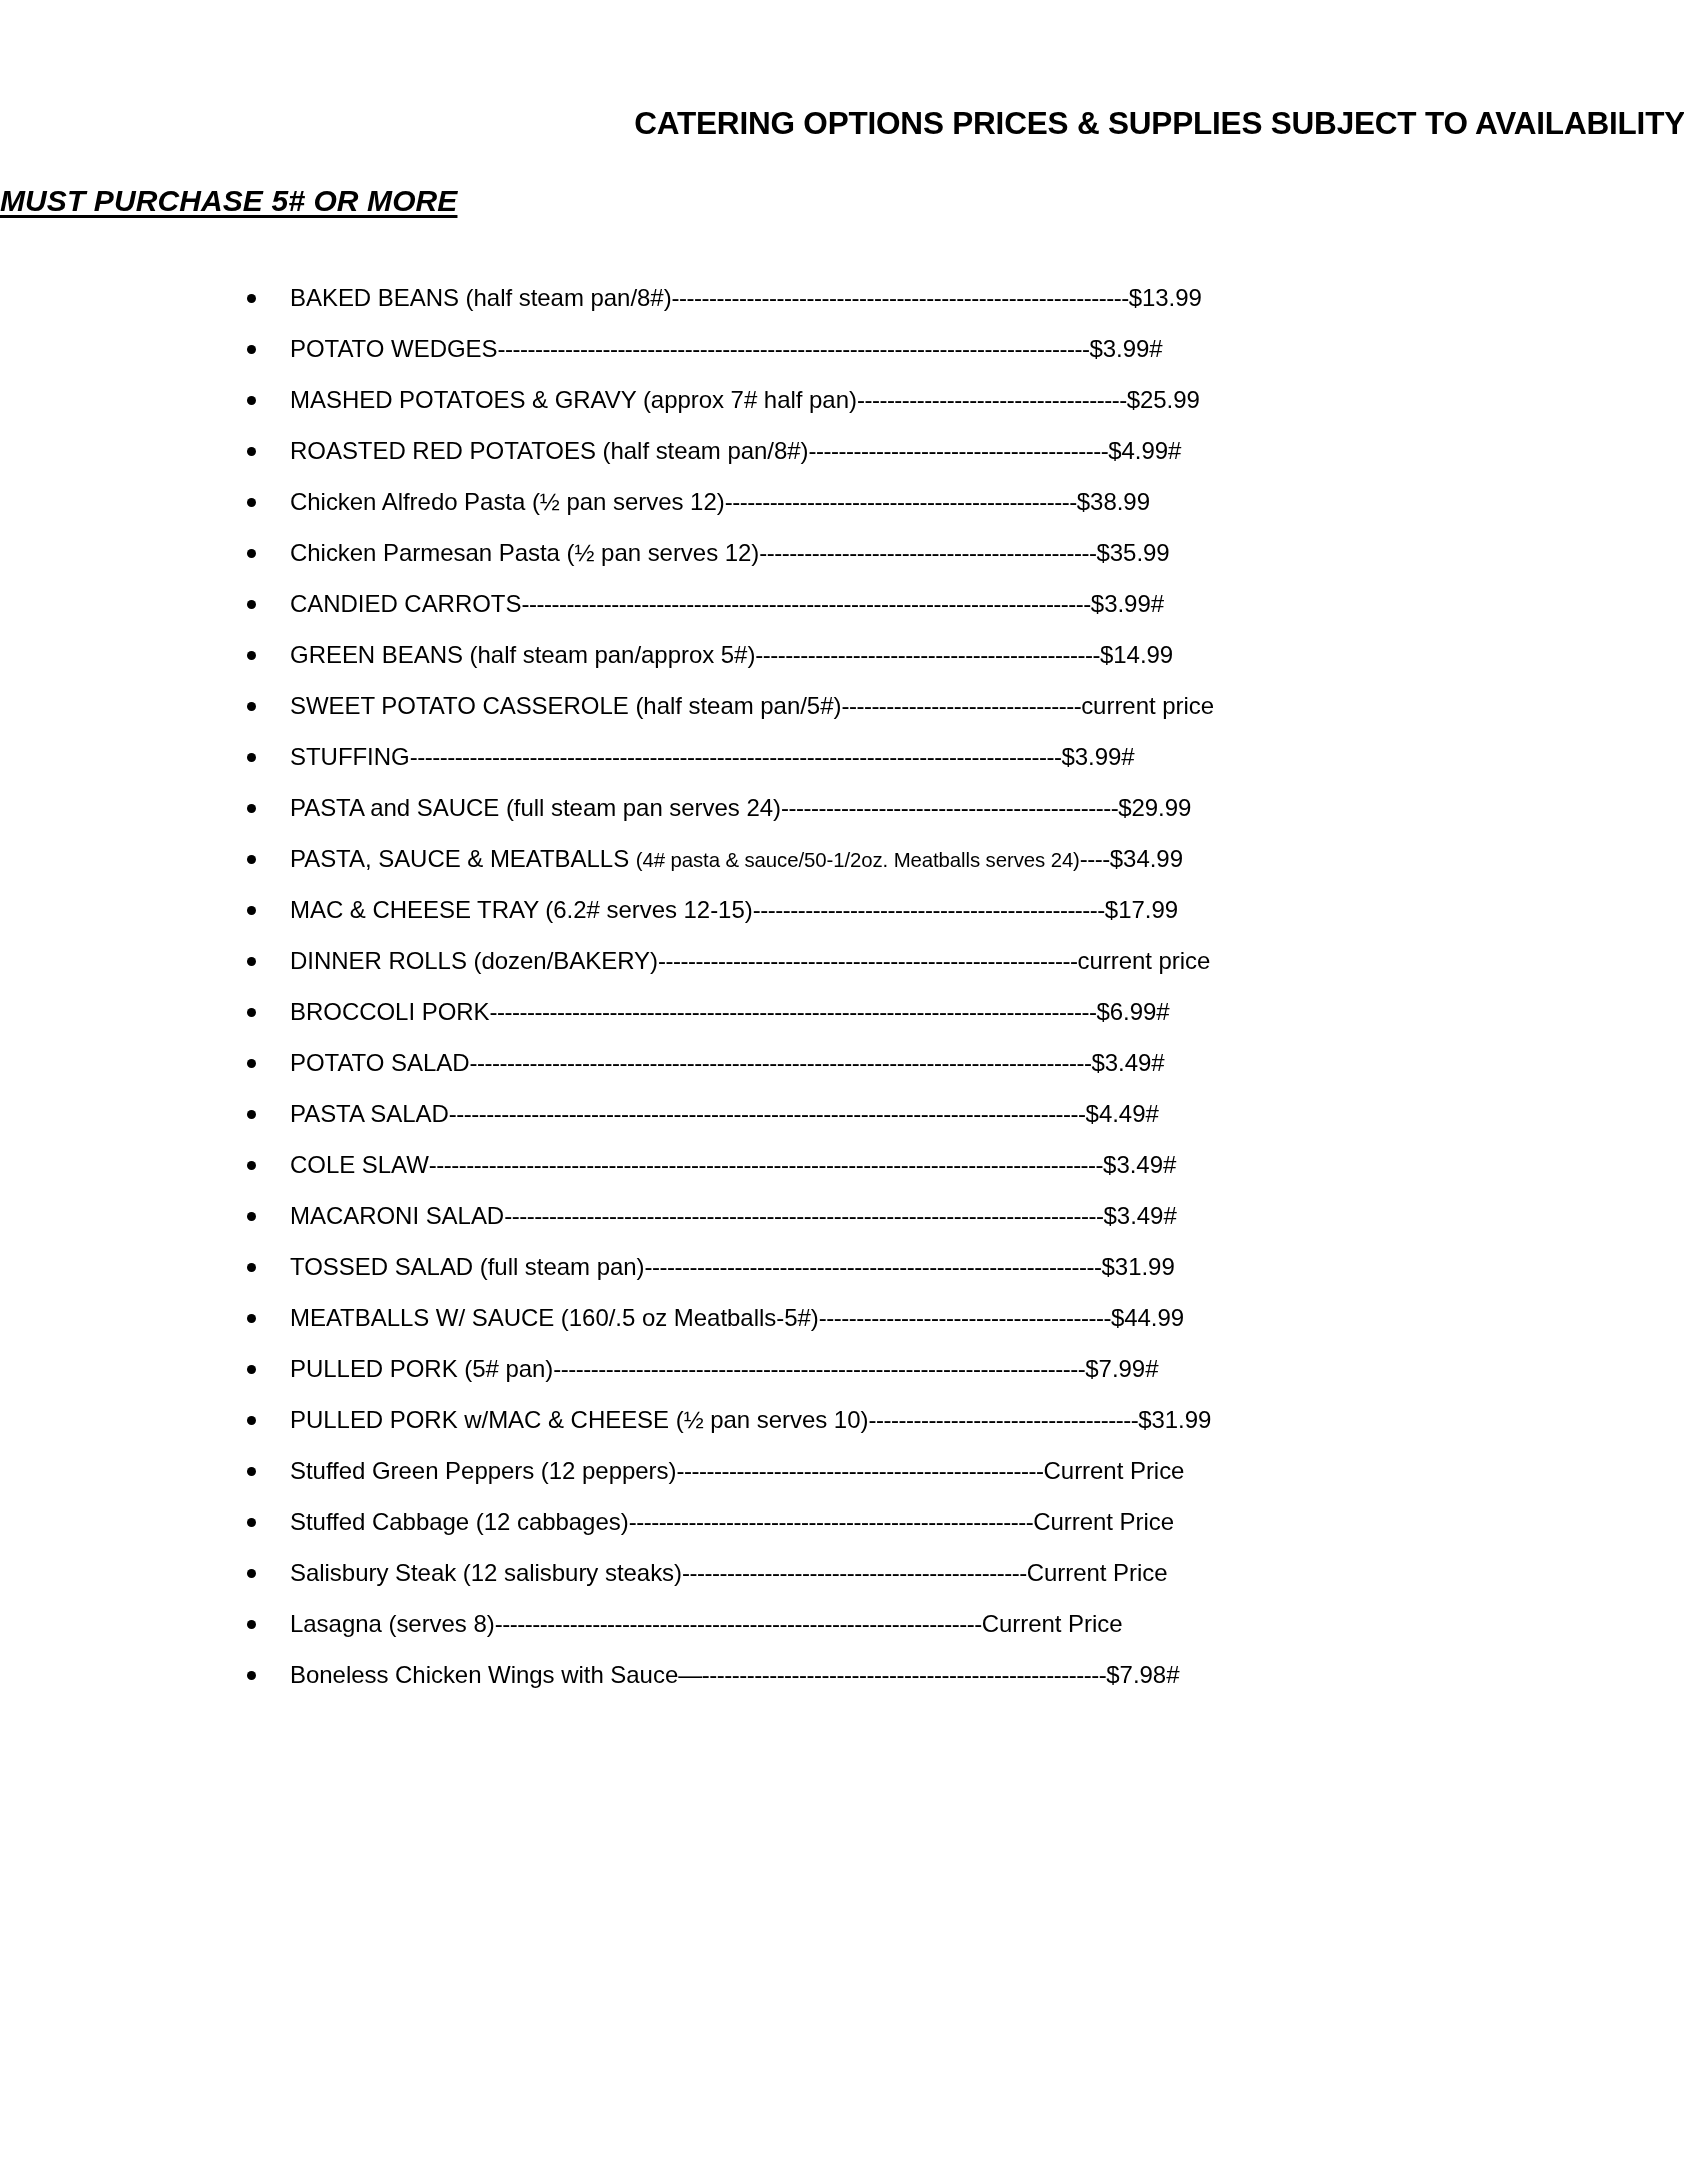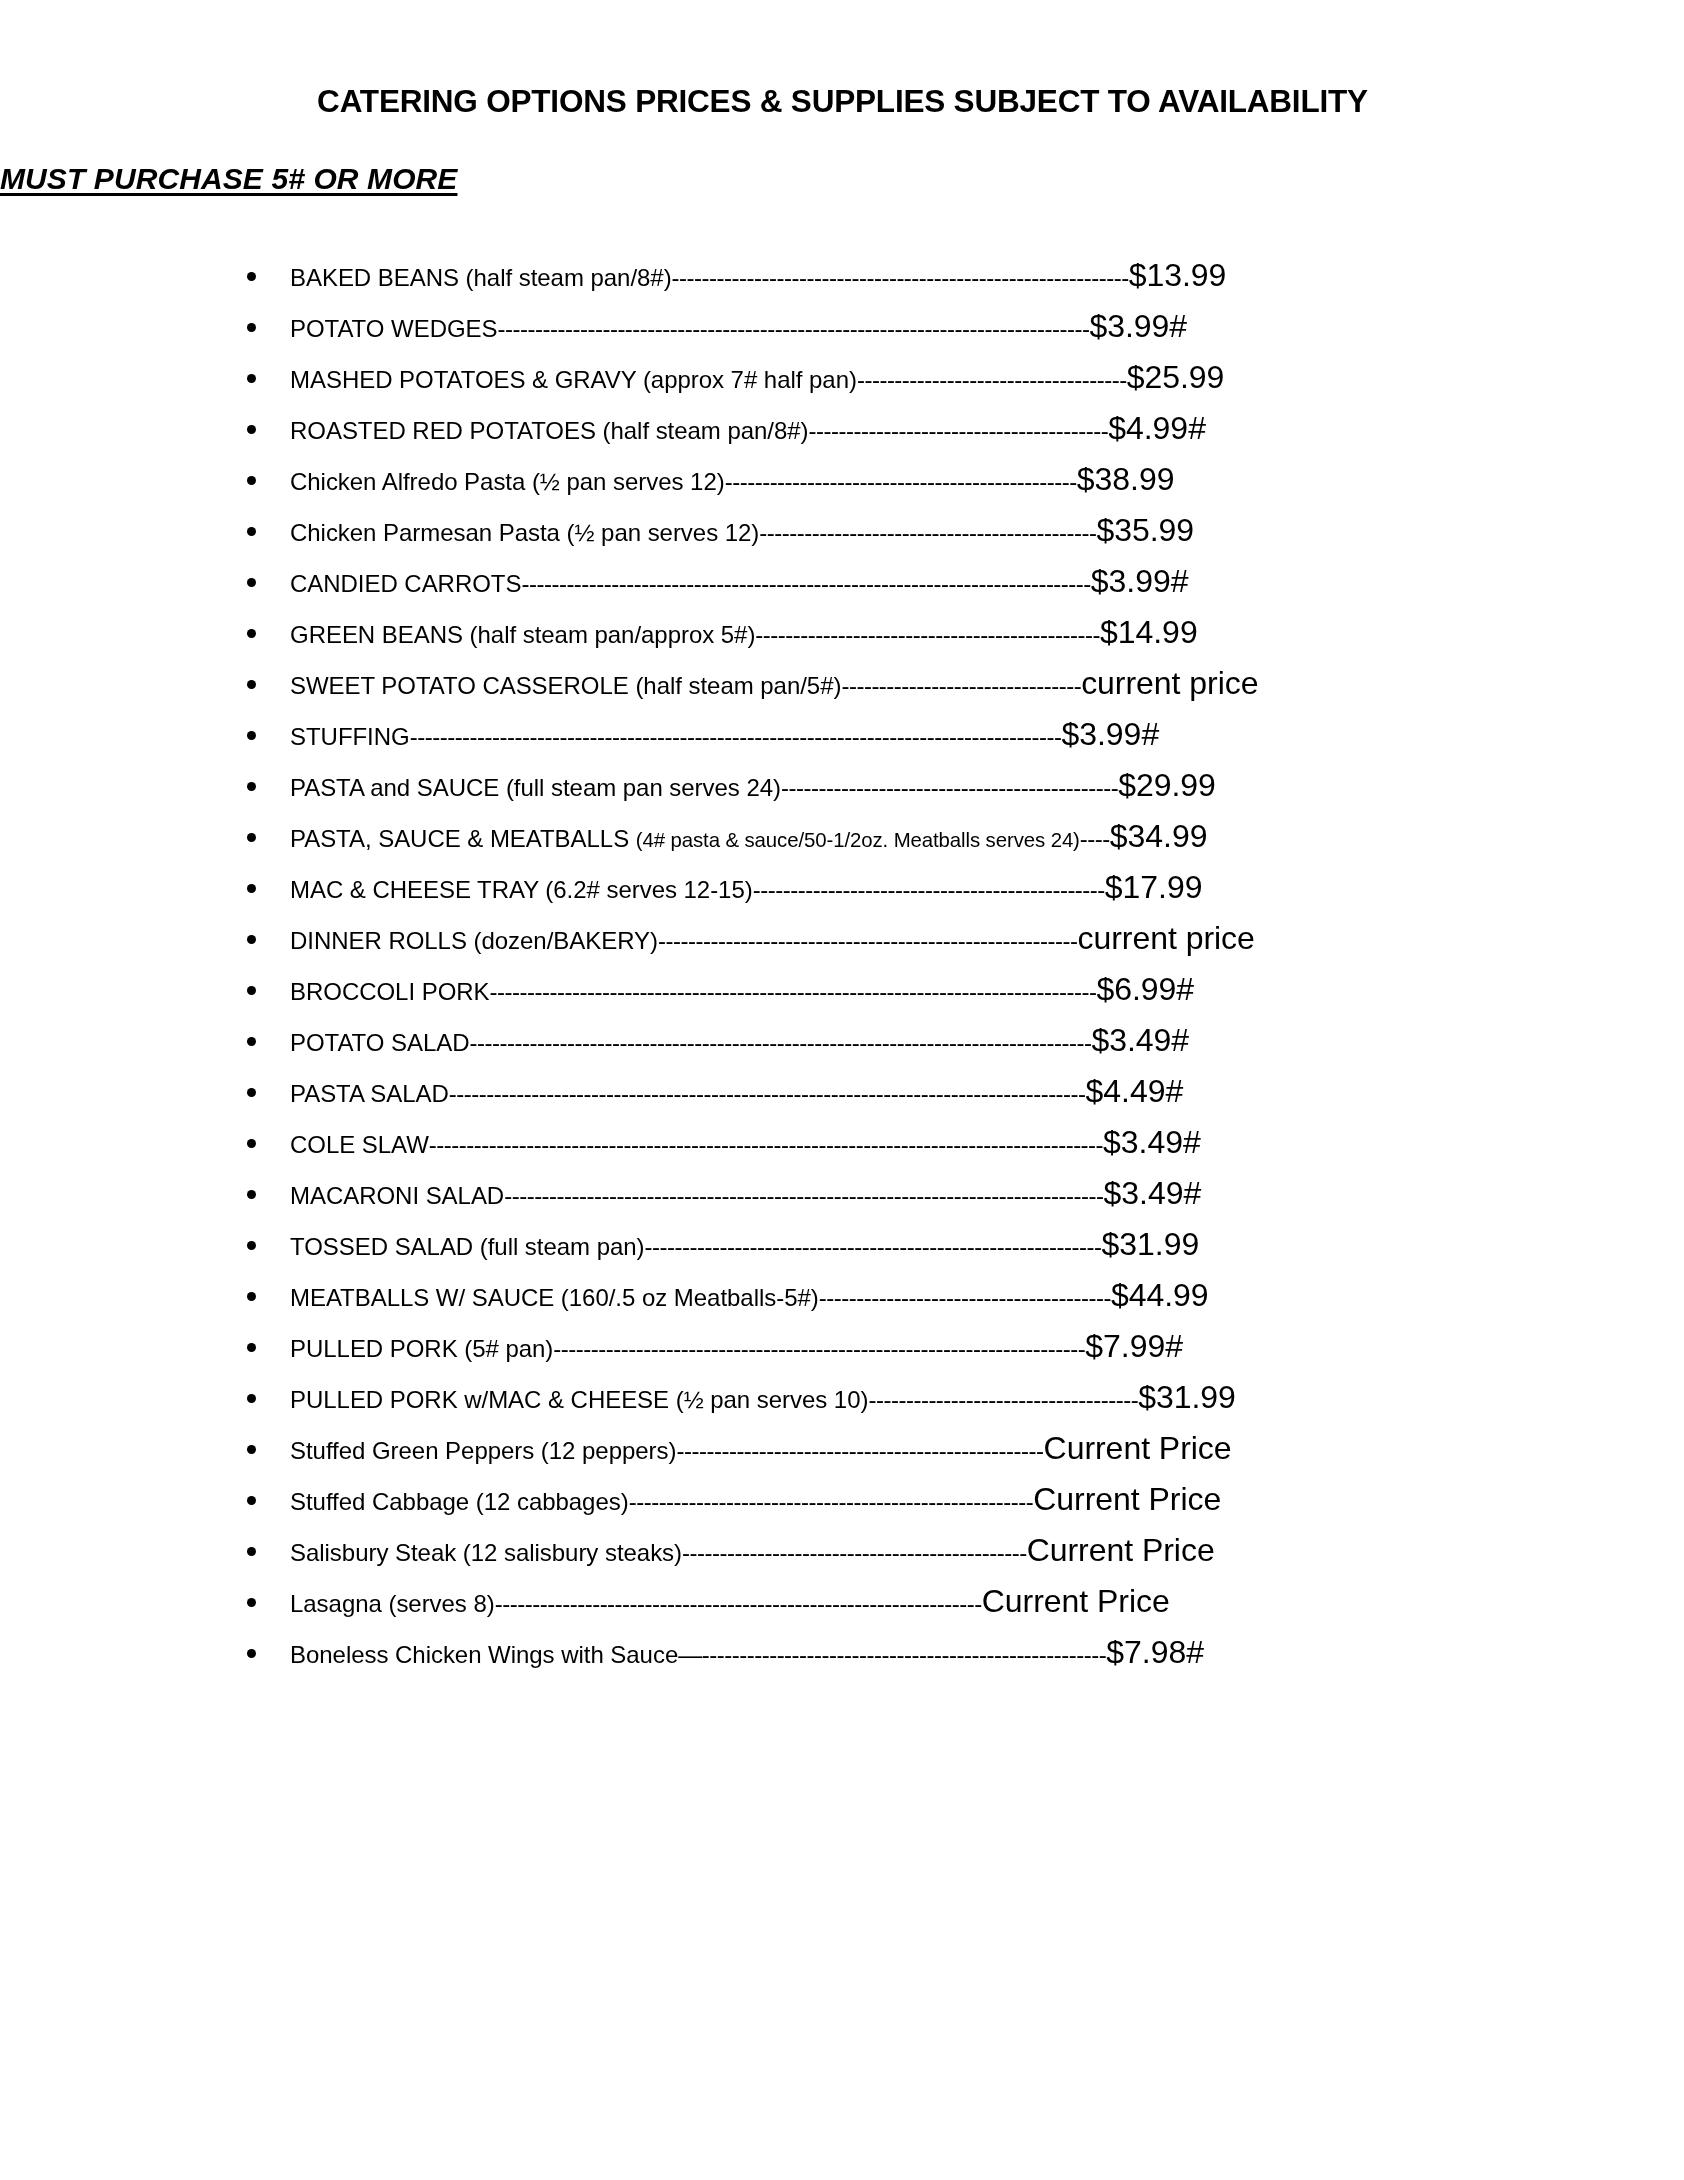--- a/index.html
+++ b/index.html
@@ -27,26 +27,26 @@
 
   .doc-body {
     position: absolute;
     left: 0;
     top: 0;
     width: 1685px;
   }
 
   
   .title-main {
-    text-align: center;
+    text-align: right;
     font-size: 31.5px;
     font-weight: bold;
     letter-spacing: -0.2px;
     margin: 0;
-    padding-top: 83px;
+    padding-top: 105px;
     line-height: 1.15;
     white-space: nowrap;
   }
 
   .title-sub-wrap {
     margin: 0;
     padding-top: 43px;
     line-height: 1.15;
   }
   .title-sub {
@@ -111,21 +111,21 @@
     letter-spacing: -0.1px;
   }
 
   .leader {
     font-size: 24px;
     letter-spacing: -0.5px;
     vertical-align: baseline;
   }
 
   .row-price {
-    font-size: 32px;
+    font-size: 24px;
     letter-spacing: -0.04px;
     vertical-align: baseline;
   }
 </style>
 </head>
 <body>
 
 <div class="page">
   <div class="doc-body">
 

